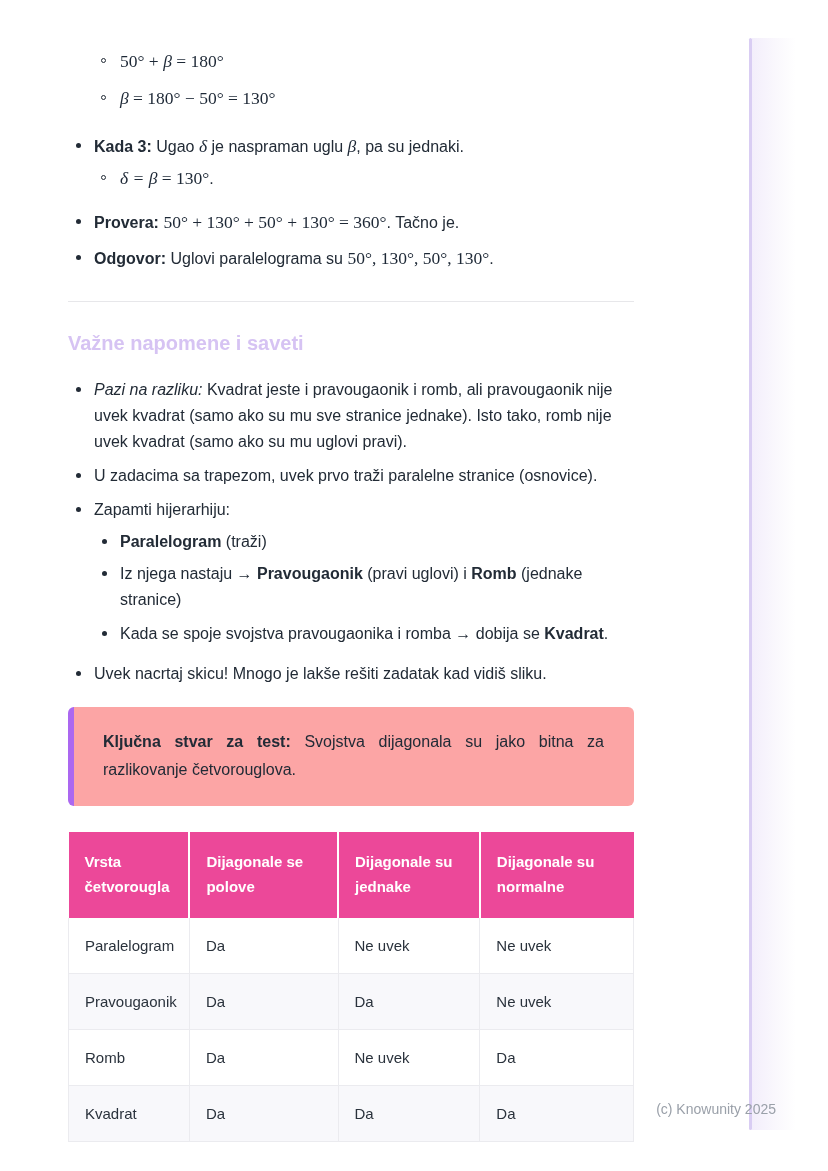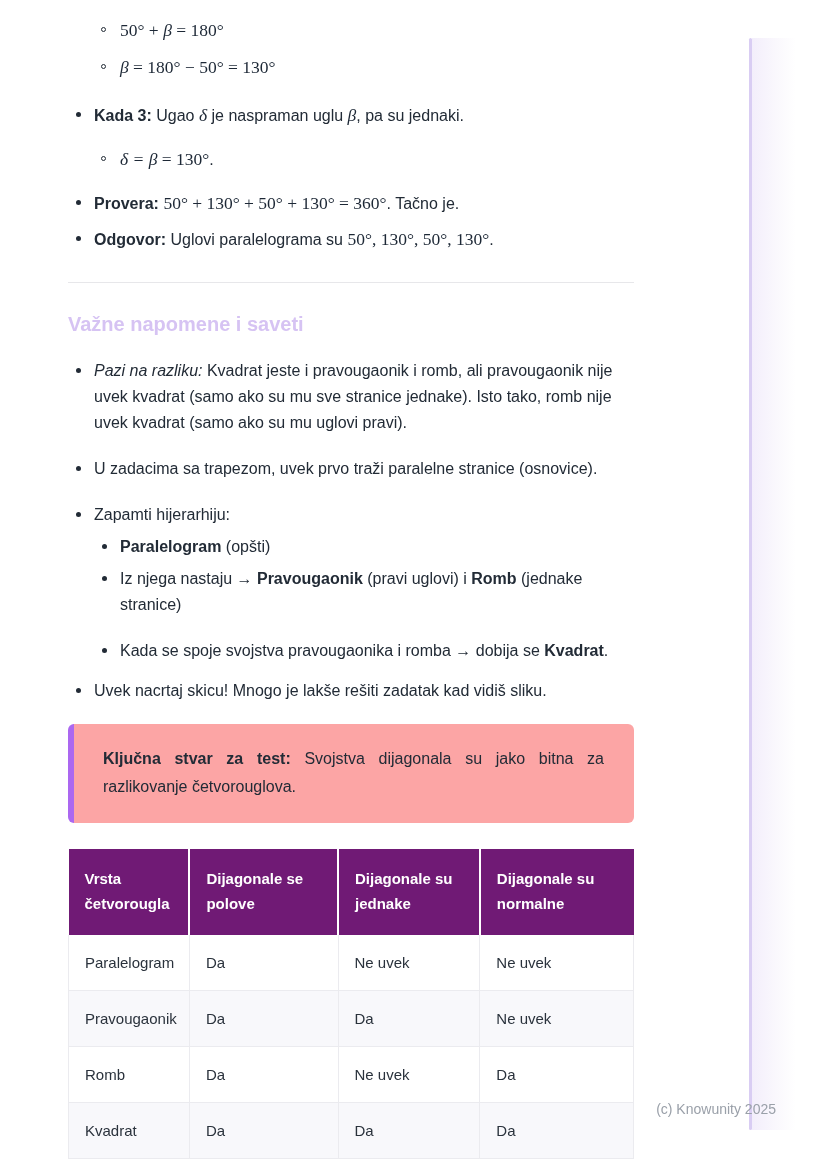--- a/index.html
+++ b/index.html
@@ -33,24 +33,24 @@
     width: 5px; height: 5px; border-radius: 50%;
     background: transparent; border: 1.5px solid #222b36;
   }
   
   .math { font-family: "Liberation Serif", serif; font-size: 17.5px; color: #1d2836; }
   .mvar { font-family: "Liberation Serif", serif; font-size: 17.5px; color: #1d2836; font-style: italic; }
   .b { font-weight: bold; }
   .i { font-style: italic; }
   
   .math-row { line-height: 21px; }
-  .mt-first { margin-top: 20px; }
+  .mt-first { margin-top: 51px; }
   .mt-16 { margin-top: 16px; }
   .mt-24 { margin-top: 24px; }
-  .mt-8  { margin-top: 20px; }
+  .mt-8  { margin-top: 8px; }
   .mt-20 { margin-top: 20px; }
   .mt-9  { margin-top: 9px; }
   .mt-6  { margin-top: 6px; }
   .mt-14 { margin-top: 14px; }
   hr.rule {
     border: none; border-top: 1.5px solid #e7e7ea;
     margin-top: 29px;
   }
   h2.section-title {
     margin-top: 27px;
@@ -75,21 +75,21 @@
     width: 100%;
     border-collapse: collapse;
     table-layout: fixed;
     font-size: 15px;
   }
   table.qtable col.c1 { width: 21.4%; }
   table.qtable col.c2 { width: 26.3%; }
   table.qtable col.c3 { width: 25.1%; }
   table.qtable col.c4 { width: 27.2%; }
   table.qtable th {
-    background: #701a75;
+    background: #ec4899;
     color: #ffffff;
     font-weight: bold;
     text-align: left;
     vertical-align: top;
     padding: 17px 14px 19px 16px;
     border-right: 2px solid #ffffff;
     line-height: 25px;
   }
   table.qtable th:last-child { border-right: none; }
   table.qtable td {
@@ -171,21 +171,21 @@
     <span>U zadacima sa trapezom, uvek prvo traži paralelne stranice (osnovice).</span>
   </div>
 
   <div class="li li-main mt-8">
     <span class="dot"></span>
     <span>Zapamti hijerarhiju:</span>
   </div>
 
   <div class="li li-sub mt-6">
     <span class="dot"></span>
-    <span class="b">Paralelogram</span><span> (opšti)</span>
+    <span class="b">Paralelogram</span><span> (traži)</span>
   </div>
 
   <div class="li li-sub mt-6">
     <span class="dot"></span>
     <span>Iz njega nastaju → </span><span class="b">Pravougaonik</span><span> (pravi uglovi) i </span><span class="b">Romb</span><span> (jednake stranice)</span>
   </div>
 
   <div class="li li-sub mt-8">
     <span class="dot"></span>
     <span>Kada se spoje svojstva pravougaonika i romba → dobija se </span><span class="b">Kvadrat</span><span>.</span>

